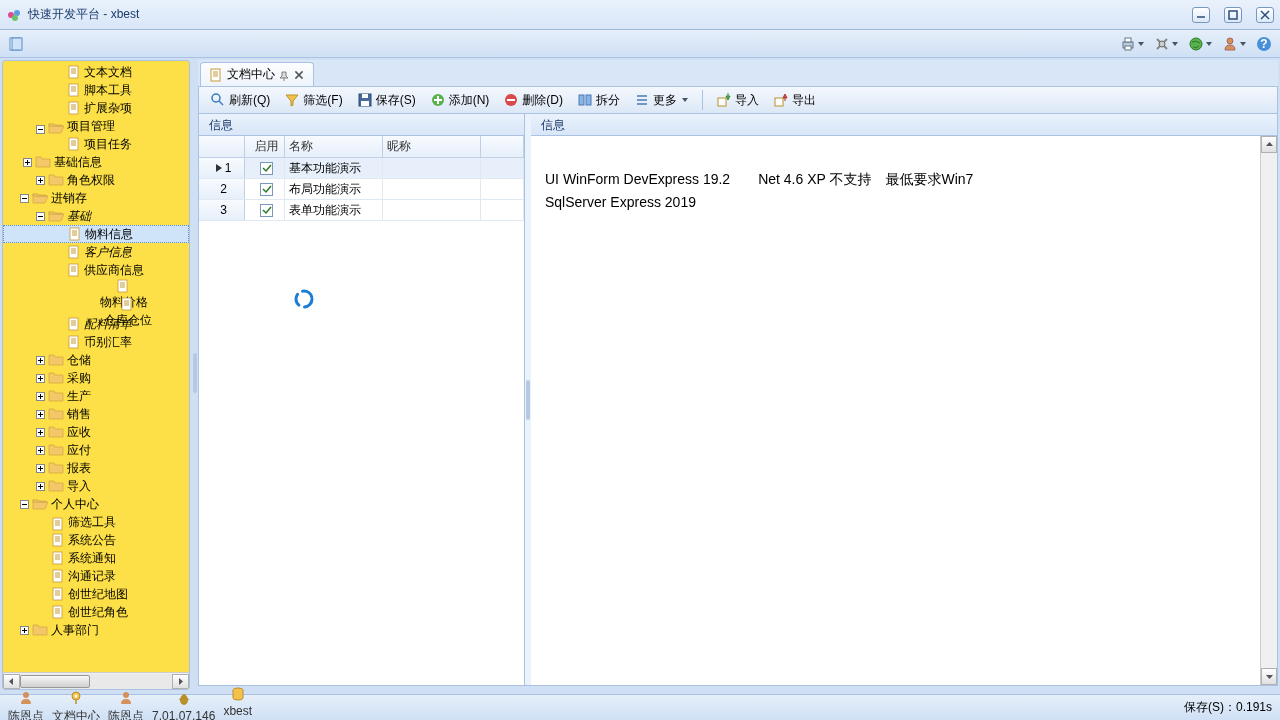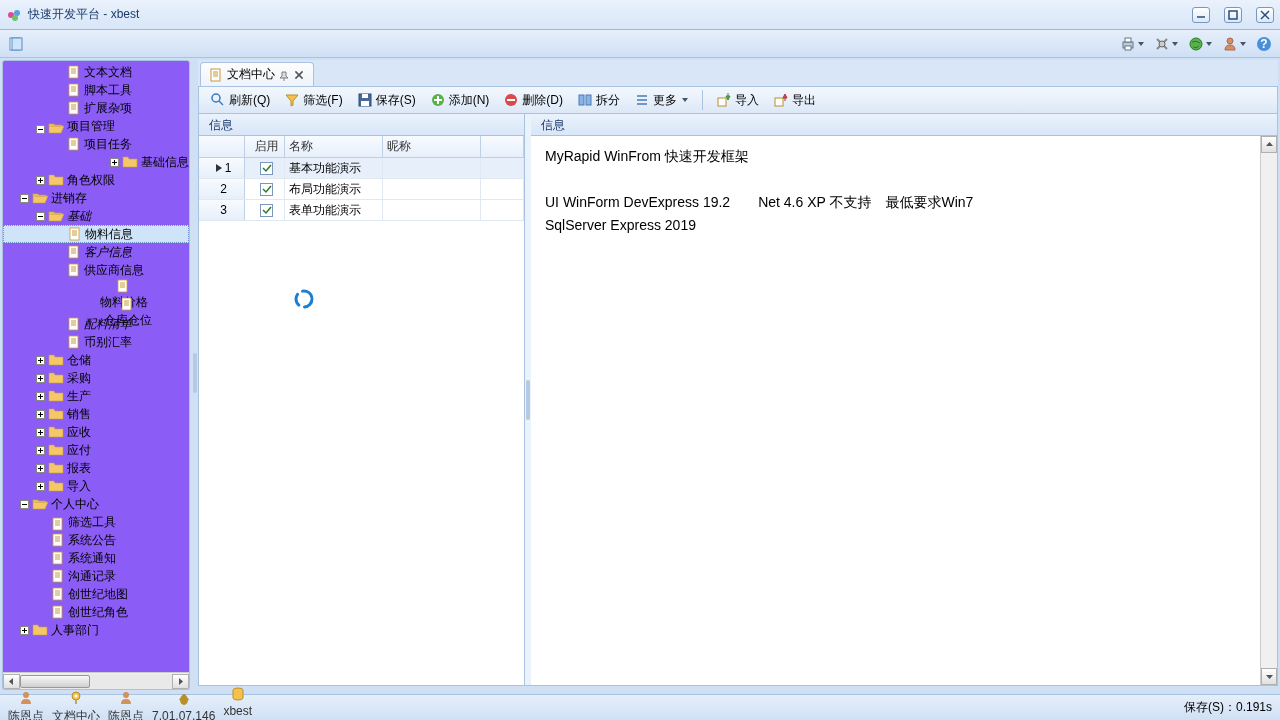--- a/index.html
+++ b/index.html
@@ -18,21 +18,21 @@
 .upperbar .doc-icon { width:16px;height:16px;color:#2a7dbd;}
 .upperbar .right-icons { margin-left:auto; display:flex; gap:10px; align-items:center;}
 .upperbar .ticon { width:16px;height:16px;display:flex;align-items:center;justify-content:center;cursor:pointer;}
 .upperbar .tdrop { width:6px;height:6px;display:inline-block;}
 .upperbar .tgroup{display:flex;align-items:center;gap:2px;}
 
 
 .mainarea { position: relative; height: 630px; display: flex; }
 
 
-.treewrap { width: 188px; height: 100%; background: #8b5cf6; border: 1px solid #a9c2e2; border-radius: 3px; margin: 2px; overflow: hidden; position: relative;}
+.treewrap { width: 188px; height: 100%; background: #fde047; border: 1px solid #a9c2e2; border-radius: 3px; margin: 2px; overflow: hidden; position: relative;}
 .treeview { height: calc(100% - 18px); overflow: hidden; padding-top: 2px;}
 .tree-node { display: flex; align-items: center; height: 18px; line-height: 18px; cursor: pointer; white-space: nowrap; }
 .tree-node.selected { background: #cfe4f9; border: 1px dotted #6a8fbf; height: 18px;}
 .tree-expander { width: 11px; height: 11px; display: flex; align-items: center; justify-content: center; margin-right: 2px;}
 .tree-expander svg { width:9px;height:9px;}
 .tree-folder {width:16px;height:14px;margin-right:3px;}
 .tree-item-icon{width:14px;height:14px;margin-right:3px;}
 .tree-label { color: #000; }
 .tree-hscroll { position:absolute; bottom:0; left:0; right:0; height:17px; background:#f0f0f0; border-top:1px solid #ccc; display:flex; align-items:center;}
 .tree-hscroll .arrow{width:17px;height:15px;background:linear-gradient(#fff,#e0e0e0);border:1px solid #b0b0b0;display:flex;align-items:center;justify-content:center;cursor:pointer;}
@@ -246,21 +246,21 @@
         </div>
         <div class="tree-node" style="padding-left: 64px;">
           <span class="tree-item-icon"><svg viewBox="0 0 14 14">
               <rect class="item-svg" x="2" y="1" width="9" height="12"></rect>
               <line x1="4" y1="4" x2="9" y2="4" stroke="#c89a3a"></line>
               <line x1="4" y1="6" x2="9" y2="6" stroke="#c89a3a"></line>
               <line x1="4" y1="8" x2="9" y2="8" stroke="#c89a3a"></line>
             </svg></span>
           <span class="tree-label">项目任务</span>
         </div>
-        <div class="tree-node" style="padding-left: 36px; justify-content: flex-end;">
+        <div class="tree-node" style="padding-left: 19px;">
           <span class="tree-expander">
             <svg viewBox="0 0 9 9">
               <rect x="0.5" y="0.5" width="8" height="8" fill="#fff" stroke="#888"></rect>
               <line x1="2" y1="4.5" x2="7" y2="4.5" stroke="#000"></line>
               <line x1="4.5" y1="2" x2="4.5" y2="7" stroke="#000"></line>
             </svg>
           </span>
           <span class="tree-folder"><svg viewBox="0 0 16 14">
               <path class="folder-svg" d="M1,3 L1,12 L15,12 L15,4 L7,4 L6,2 L1,2 Z"></path>
             </svg></span>
@@ -753,21 +753,20 @@
               </svg>
           </div>
         </div>
       </div>
       <div class="innersplit">
           <div class="grip"></div>
         </div>
       <div class="rightpanel">
         <div class="panel-header">信息</div>
         <div class="richtext" id="richtext">
-          <div class="line">MyRapid WinFrom 快速开发框架</div>
             <div class="line">&nbsp;</div>
             <div class="line">UI WinForm DevExpress 19.2　　Net 4.6  XP  不支持　最低要求Win7</div>
             <div class="line">SqlServer Express 2019</div>
             <div class="rt-scroll">
             <div class="up">
                 <svg width="7" height="7" viewBox="0 0 7 7">
                   <path d="M0,5 L7,5 L3.5,1 Z" fill="#555"></path>
                 </svg>
               </div>
             <div class="down">

